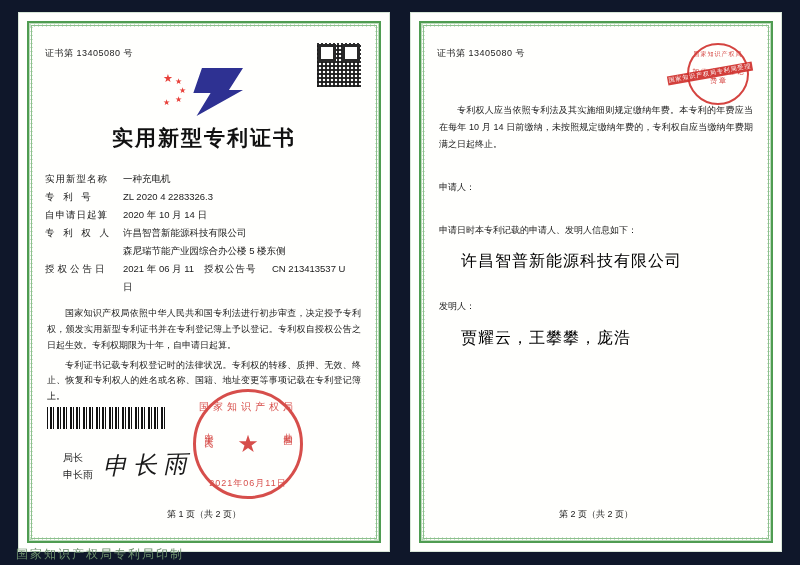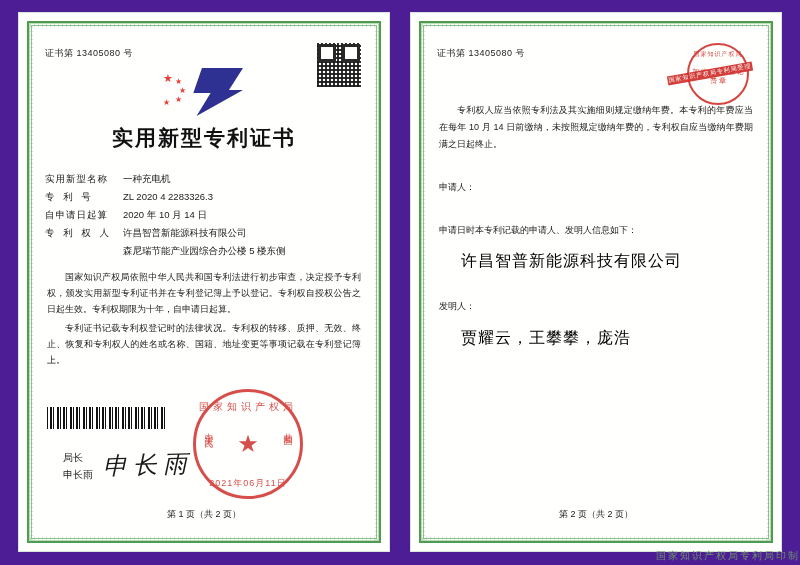--- a/index.html
+++ b/index.html
@@ -10,21 +10,21 @@
   body {
     width: 800px;
     height: 565px;
     font-family: "Liberation Sans", sans-serif;
     overflow: hidden;
   }
   .sheet {
     position: relative;
     width: 800px;
     height: 565px;
-    background: #4c1d95;
+    background: #0f172a;
   }
   .page {
     position: absolute;
     top: 12px;
     height: 540px;
     background: #fffffd;
     border: 1px solid #d8e6d8;
     box-sizing: border-box;
     overflow: hidden;
   }
@@ -297,24 +297,24 @@
   .p2-line {
     font-size: 9px;
     color: #1a1a1a;
     margin: 26px 2px 0;
     line-height: 1.9;
   }
   .p2-names { margin-left: 24px; margin-top: 12px; letter-spacing: 1px; }
 
   .bottom-strip {
     position: absolute;
-    left: 8px; right: 0;
+    left: 16px; right: 0;
     bottom: 2px;
-    text-align: right;
-    font-size: 10px;
+    text-align: left;
+    font-size: 12px;
     color: #6d8f6d;
     letter-spacing: 2px;
   }
 </style>
 </head>
 <body>
 
 <div class="sheet">
 
   <div class="page page-left">
@@ -352,20 +352,30 @@
         <div class="field">
           <span class="label wide">自申请日起算</span>
           <span class="val">2020 年 10 月 14 日</span>
         </div>
         <div class="field">
           <span class="label">专 利 权 人</span>
           <span class="val">许昌智普新能源科技有限公司</span>
         </div>
         <div class="field-sub">森尼瑞节能产业园综合办公楼 5 楼东侧</div>
 
+        <div class="row-two">
+          <div class="half">
+            <span class="label">授权公告日</span>
+            <span class="val">2021 年 06 月 11 日</span>
+          </div>
+          <div class="half second">
+            <span class="label">授权公告号</span>
+            <span class="val">CN 213413537 U</span>
+          </div>
+        </div>
       </div>
 
       <p class="para">国家知识产权局依照中华人民共和国专利法进行初步审查，决定授予专利权，颁发实用新型专利证书并在专利登记簿上予以登记。专利权自授权公告之日起生效。专利权期限为十年，自申请日起算。</p>
       <p class="para tight">专利证书记载专利权登记时的法律状况。专利权的转移、质押、无效、终止、恢复和专利权人的姓名或名称、国籍、地址变更等事项记载在专利登记簿上。</p>
 
       <div class="barcode"></div>
 
       <div class="signature-block">
         <div>局长</div>
         <div>申长雨</div>

